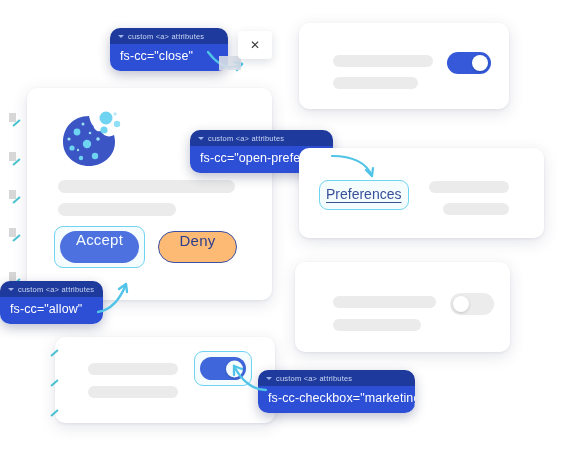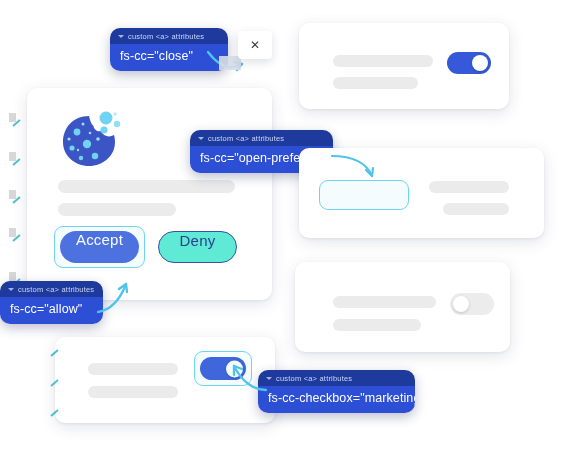--- a/index.html
+++ b/index.html
@@ -100,21 +100,21 @@
     justify-content:center;
     font-size:15px;
     letter-spacing:.2px;
     box-sizing:border-box;
   }
   .btn-accept{
     background:#4565dd;
     color:#ffffff;
   }
   .btn-deny{
-    background:#5eead4;
+    background:#fdba74;
     color:#2c3e8f;
     border:1.5px solid #3a51a8;
   }
 
   
   .pref-link{
     position:absolute;
     color:#2c3e8f;
     font-size:14px;
     text-decoration:underline;
@@ -249,20 +249,21 @@
   <div class="card" style="left:299px;top:148px;width:245px;height:90px;">
     <div class="bar" style="left:130px;top:33px;width:80px;height:12px;"></div>
     <div class="bar" style="left:144px;top:55px;width:66px;height:12px;"></div>
   </div>
 
   <svg style="position:absolute;left:330px;top:152px;width:50px;height:32px;">
     <path d="M2 4 C 22 4, 36 10, 42 24" stroke="#4fc3e8" stroke-width="2.2" fill="none" stroke-linecap="round"></path>
     <path d="M42 24 L 36 18 M42 24 L 43 16" stroke="#4fc3e8" stroke-width="2.2" fill="none" stroke-linecap="round"></path>
   </svg>
 
+  <div class="pref-link" style="left:326px;top:186px;">Preferences</div>
   <div class="sel" style="left:319px;top:180px;width:90px;height:30px;"></div>
 
   <div class="tip" style="left:0px;top:281px;width:103px;">
     <div class="tip-head">
       <span class="chev"></span>
       <span>custom &lt;a&gt; attributes</span>
     </div>
     <div class="tip-body">fs-cc="allow"</div>
   </div>
 

